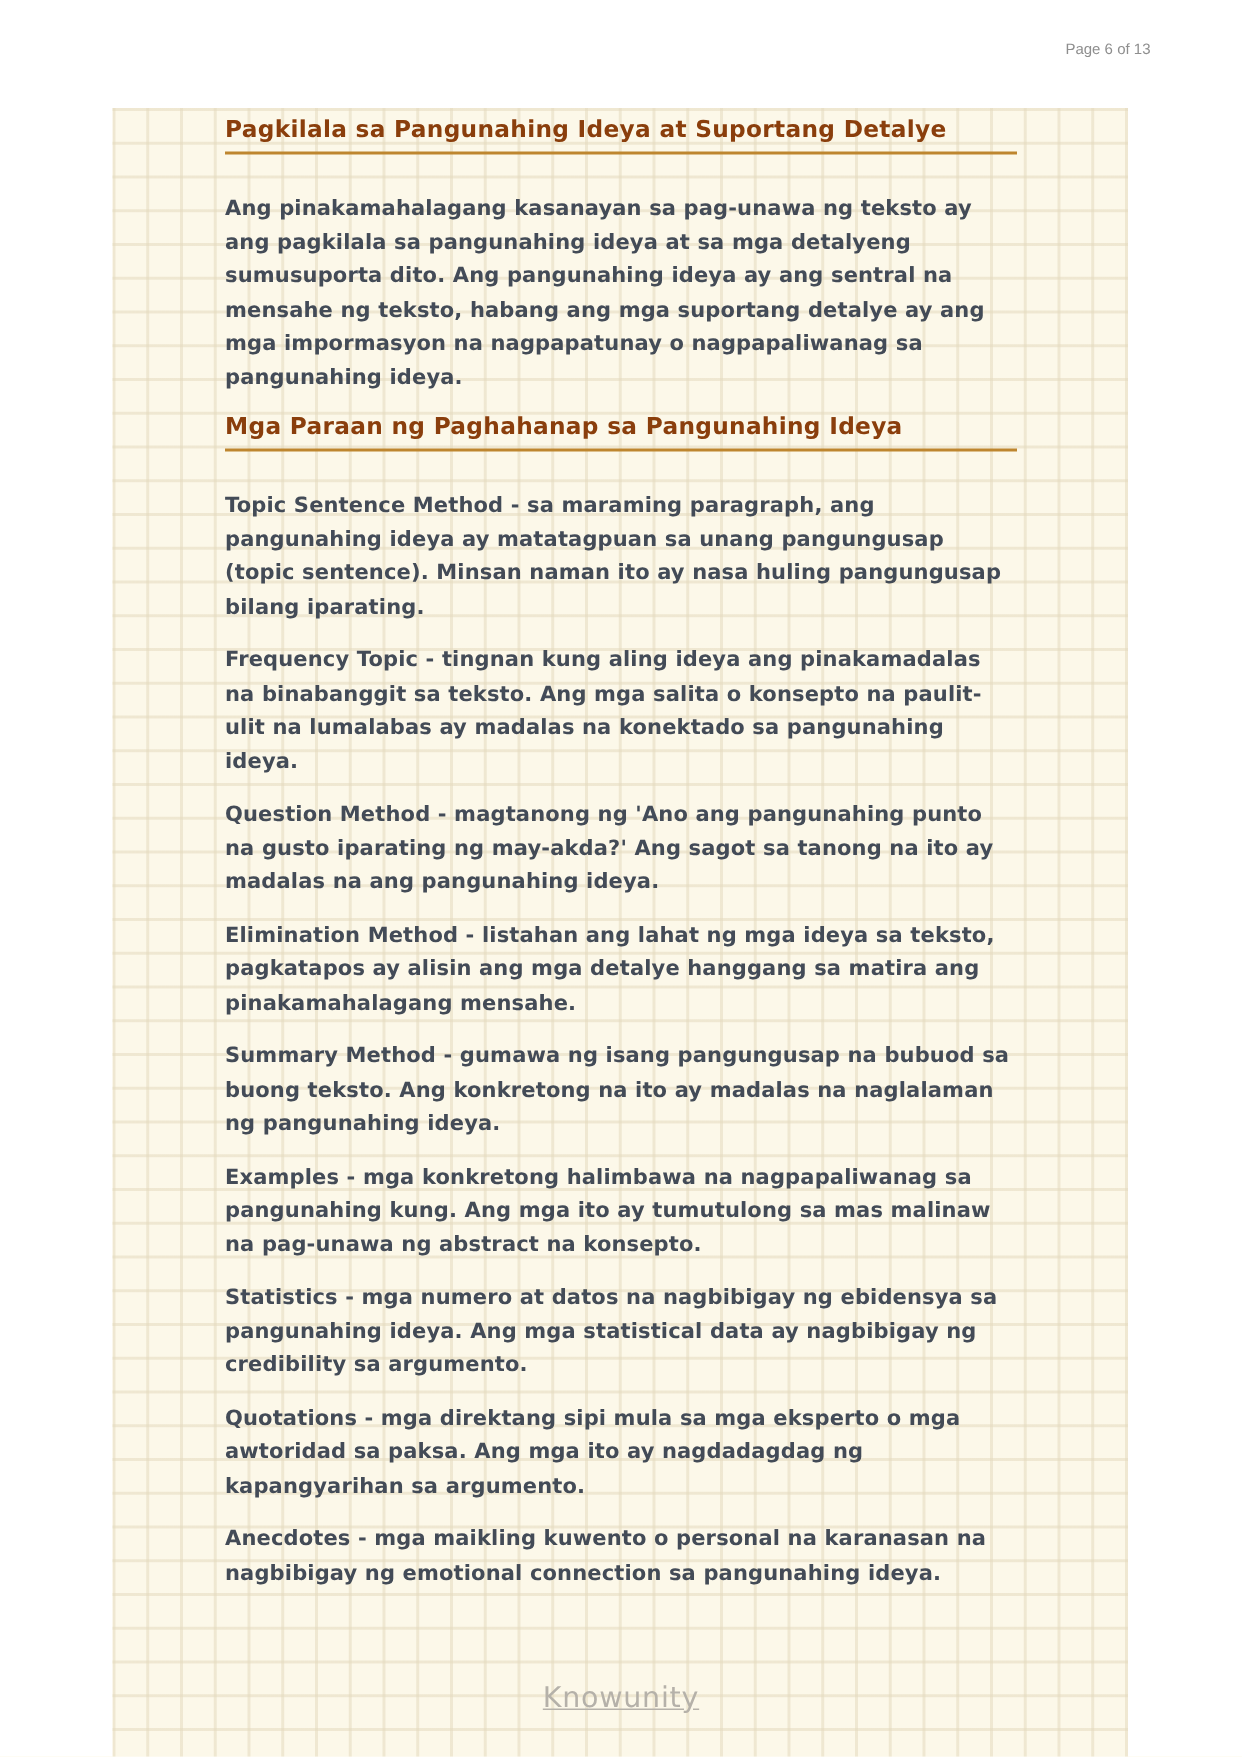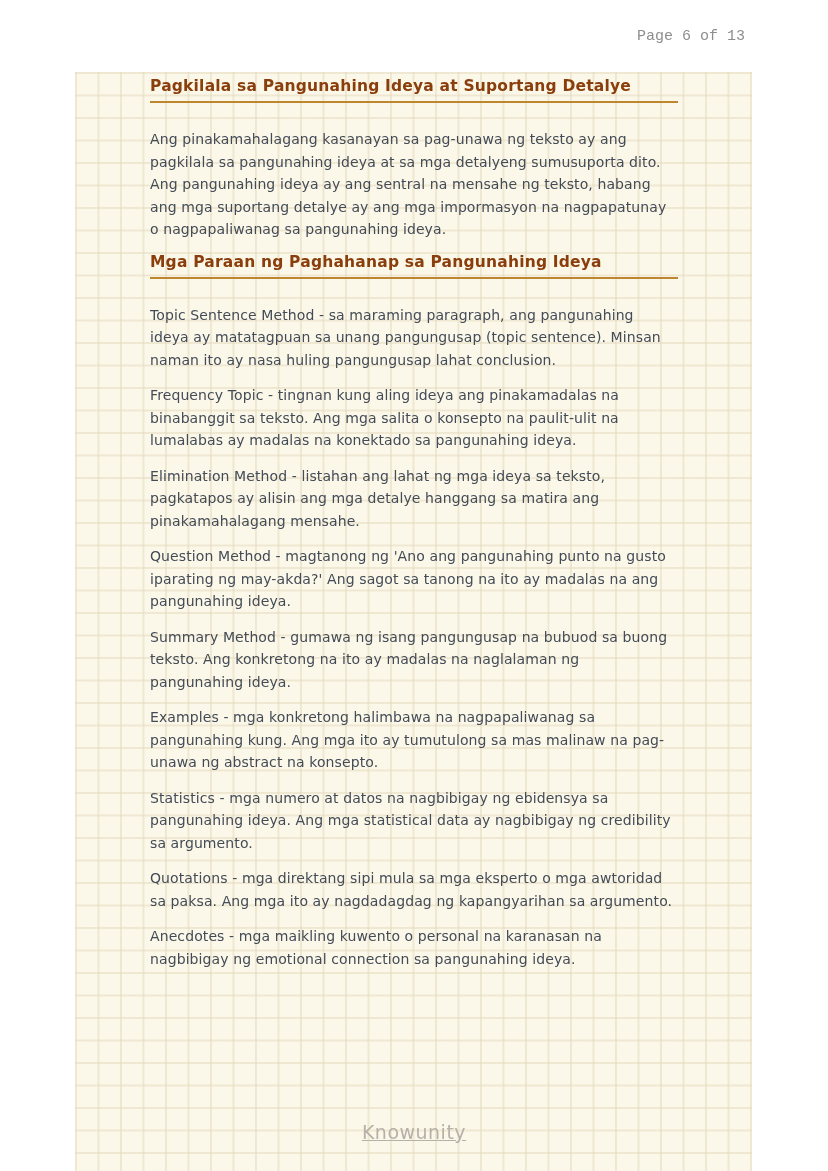--- a/index.html
+++ b/index.html
@@ -11,23 +11,23 @@
     height: 1171px;
     position: relative;
     background: #ffffff;
     font-family: "DejaVu Sans", sans-serif;
     overflow: hidden;
   }
 
   .page-indicator {
     position: absolute;
     top: 28px;
-    right: 83px;
-    font-family: Liberation Mono, monospace;
-    font-size: 15px;
+    right: 61px;
+    font-family: Liberation Sans, sans-serif;
+    font-size: 10px;
     color: #8e8e8e;
   }
 
   .paper {
     position: absolute;
     left: 75px;
     top: 72px;
     width: 677px;
     height: 1150px;
     box-sizing: border-box;
@@ -53,20 +53,21 @@
   .section:first-child h2 {
     margin-top: 0;
   }
 
   .section p {
     font-size: 14px;
     color: #434b57;
     line-height: 22.5px;
     letter-spacing: 0.1px;
     margin: 0 4px 13px 0;
+    font-weight: bold;
   }
 
   .footer-brand {
     position: absolute;
     top: 1121px;
     left: 0;
     width: 100%;
     text-align: center;
     font-size: 19px;
     color: #b5b1a9;
@@ -81,24 +82,24 @@
 
 <div class="paper">
   <div id="sections-container">
   <div class="section">
     <h2>Pagkilala sa Pangunahing Ideya at Suportang Detalye</h2>
   <p>Ang pinakamahalagang kasanayan sa pag-unawa ng teksto ay ang pagkilala sa pangunahing ideya at sa mga detalyeng sumusuporta dito. Ang pangunahing ideya ay ang sentral na mensahe ng teksto, habang ang mga suportang detalye ay ang mga impormasyon na nagpapatunay o nagpapaliwanag sa pangunahing ideya.</p>
       </div>
 
   <div class="section">
     <h2>Mga Paraan ng Paghahanap sa Pangunahing Ideya</h2>
-  <p>Topic Sentence Method - sa maraming paragraph, ang pangunahing ideya ay matatagpuan sa unang pangungusap (topic sentence). Minsan naman ito ay nasa huling pangungusap lahat conclusion.</p>
+  <p>Topic Sentence Method - sa maraming paragraph, ang pangunahing ideya ay matatagpuan sa unang pangungusap (topic sentence). Minsan naman ito ay nasa huling pangungusap bilang iparating.</p>
         <p>Frequency Topic - tingnan kung aling ideya ang pinakamadalas na binabanggit sa teksto. Ang mga salita o konsepto na paulit-ulit na lumalabas ay madalas na konektado sa pangunahing ideya.</p>
+        <p>Question Method - magtanong ng 'Ano ang pangunahing punto na gusto iparating ng may-akda?' Ang sagot sa tanong na ito ay madalas na ang pangunahing ideya.</p>
         <p>Elimination Method - listahan ang lahat ng mga ideya sa teksto, pagkatapos ay alisin ang mga detalye hanggang sa matira ang pinakamahalagang mensahe.</p>
-        <p>Question Method - magtanong ng 'Ano ang pangunahing punto na gusto iparating ng may-akda?' Ang sagot sa tanong na ito ay madalas na ang pangunahing ideya.</p>
         <p>Summary Method - gumawa ng isang pangungusap na bubuod sa buong teksto. Ang konkretong na ito ay madalas na naglalaman ng pangunahing ideya.</p>
       </div>
 
   <div class="section">
   <p>Examples - mga konkretong halimbawa na nagpapaliwanag sa pangunahing kung. Ang mga ito ay tumutulong sa mas malinaw na pag-unawa ng abstract na konsepto.</p>
         <p>Statistics - mga numero at datos na nagbibigay ng ebidensya sa pangunahing ideya. Ang mga statistical data ay nagbibigay ng credibility sa argumento.</p>
         <p>Quotations - mga direktang sipi mula sa mga eksperto o mga awtoridad sa paksa. Ang mga ito ay nagdadagdag ng kapangyarihan sa argumento.</p>
         <p>Anecdotes - mga maikling kuwento o personal na karanasan na nagbibigay ng emotional connection sa pangunahing ideya.</p>
       </div>
 </div>

